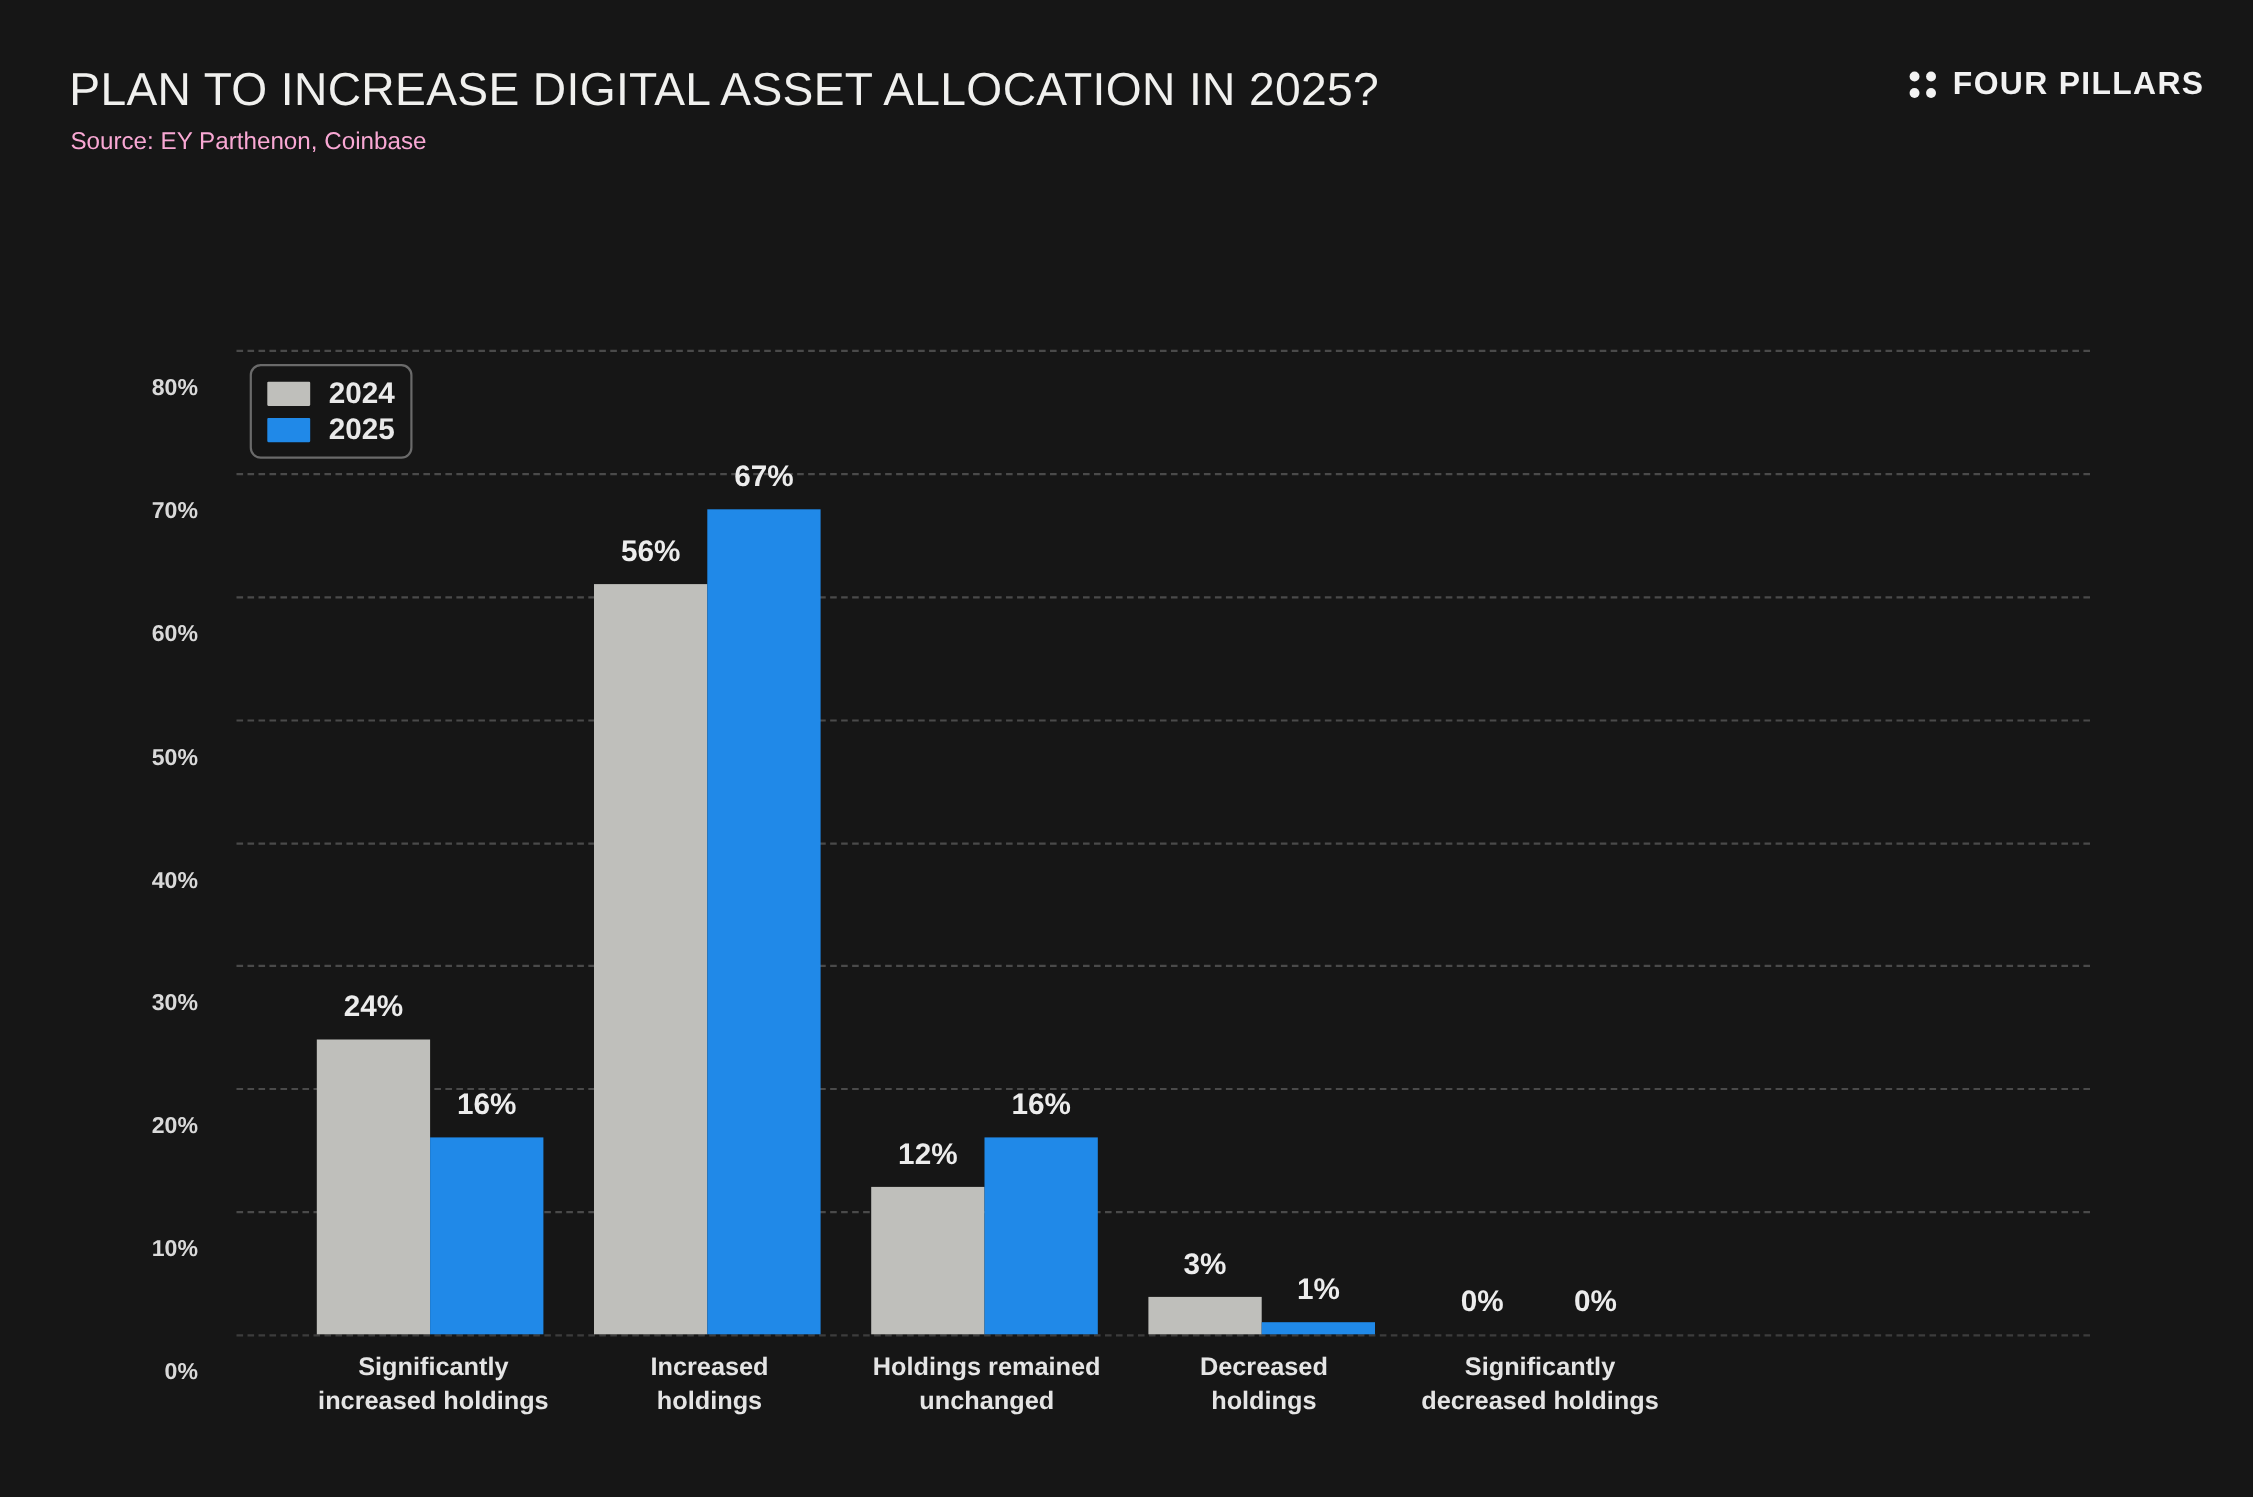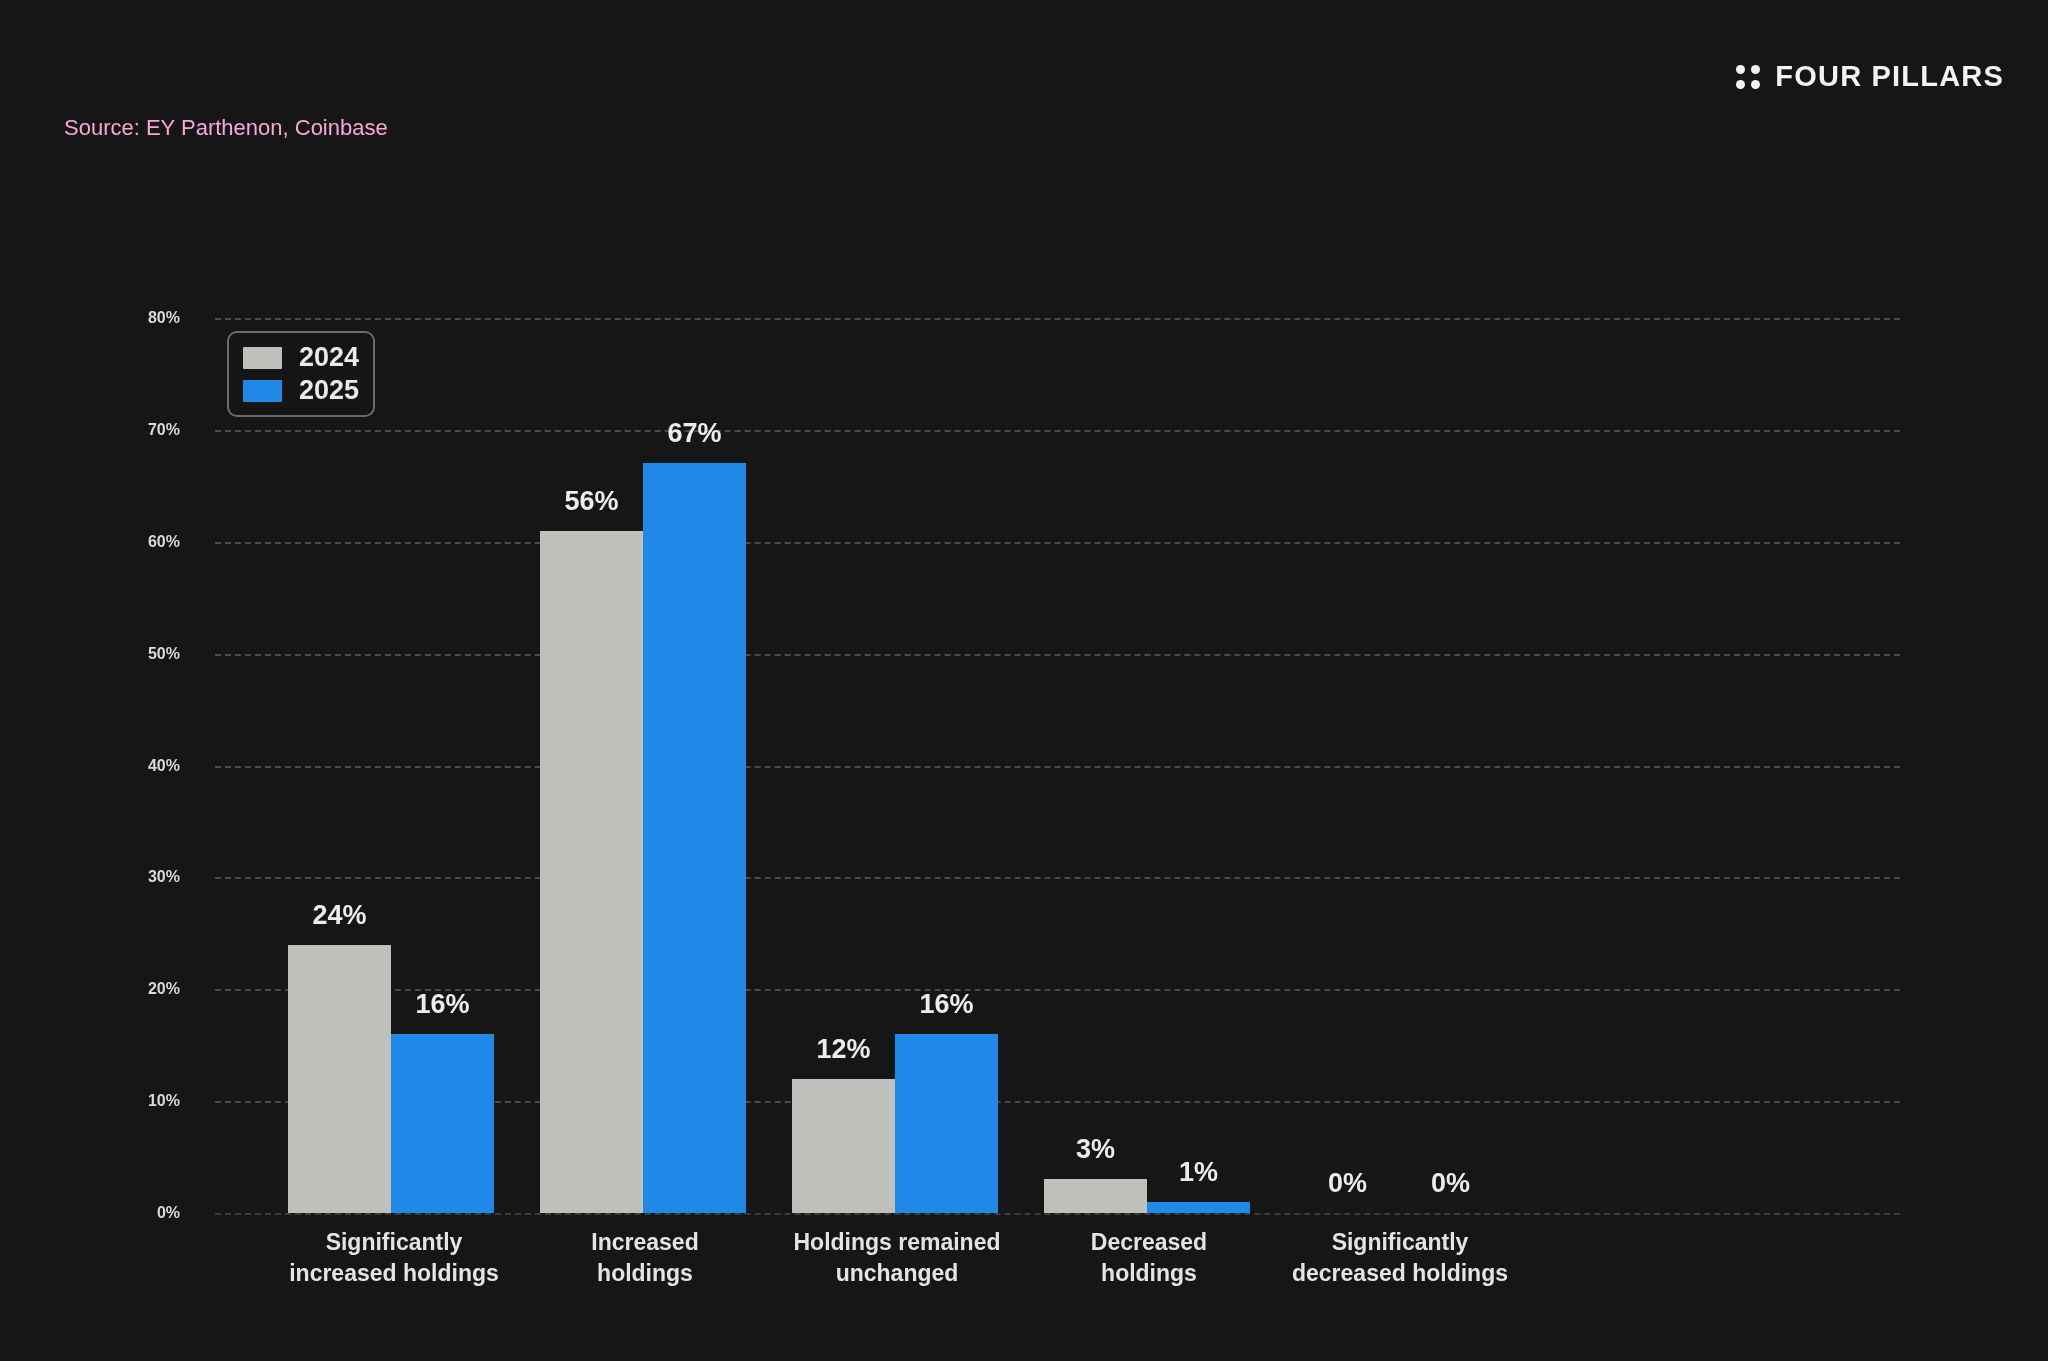--- a/index.html
+++ b/index.html
@@ -48,22 +48,23 @@
   #chart{position:absolute;left:0;top:0;width:2048px;height:1361px;}
 
   .gridline{
     position:absolute;left:215px;width:1685px;height:0;
     border-top:2px dashed var(--grid);
   }
   .gridline.zero{border-top:2px dashed #3c3c3c;}
 
   .ytick{
     position:absolute;width:120px;text-align:right;left:60px;
-    font-size:16px;font-weight:700;color:#d9d9d9;
+    font-size:21px;font-weight:700;color:#d9d9d9;
     transform:translateY(-50%);
+    margin-top:35px;
   }
 
   
   #legend{
     position:absolute;left:227px;top:331px;
     width:148px;height:86px;
     border:2px solid #6a6a6a;border-radius:10px;
     background:rgba(22,22,22,.55);
     padding:11px 14px;
     display:flex;flex-direction:column;justify-content:space-between;
@@ -94,20 +95,21 @@
   .xlabel{
     position:absolute;top:1227px;width:320px;
     text-align:center;
     font-size:23px;font-weight:700;line-height:1.33;color:#e4e4e4;
   }
 </style>
 </head>
 <body>
 
 <div id="header">
+  <div id="title">PLAN TO INCREASE DIGITAL ASSET ALLOCATION IN 2025?</div>
   <div id="source">Source: EY Parthenon, Coinbase</div>
   <div id="brand">
     <span id="brand-dots">
       <i></i>
         <i></i>
         <i></i>
         <i></i>
     </span>
     <span id="brand-name">FOUR PILLARS</span>
   </div>

